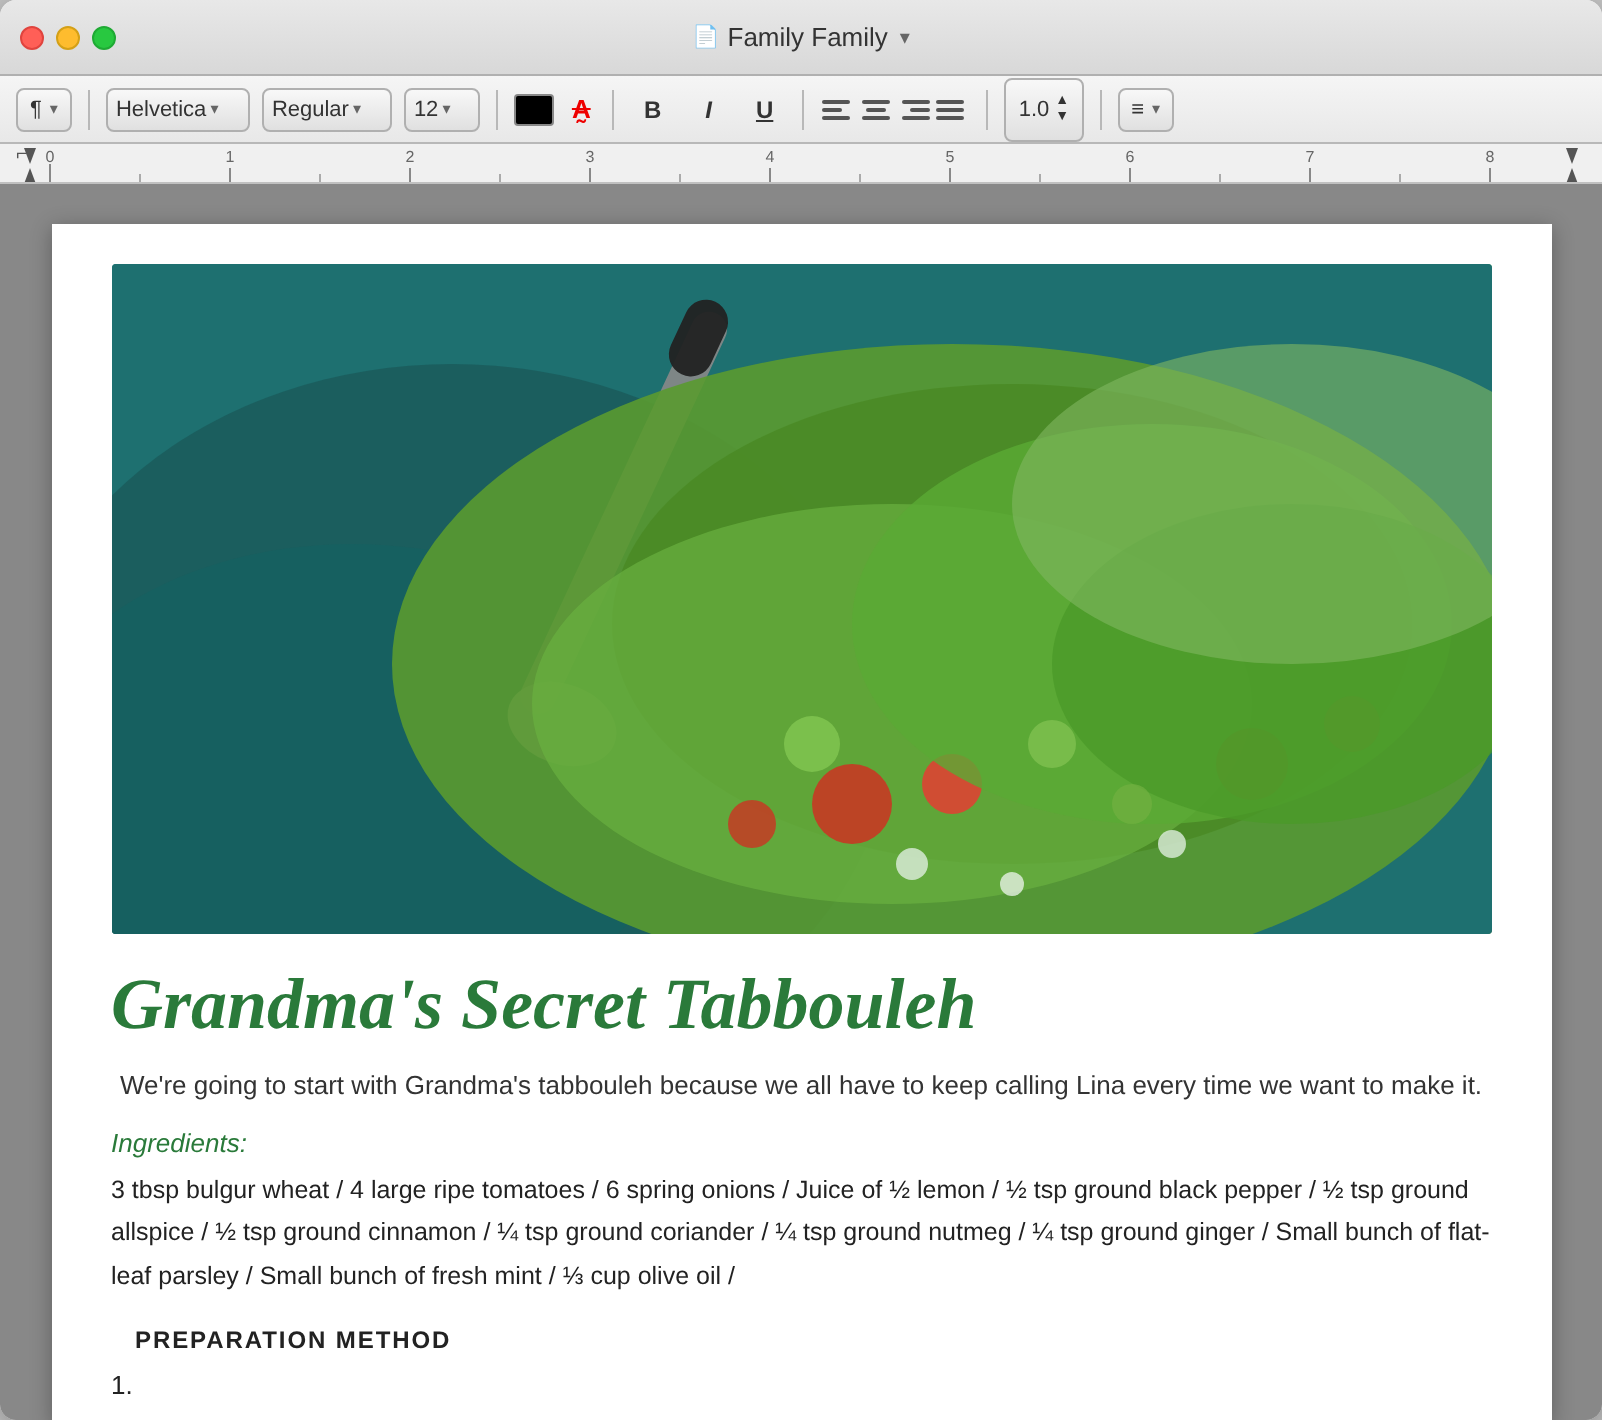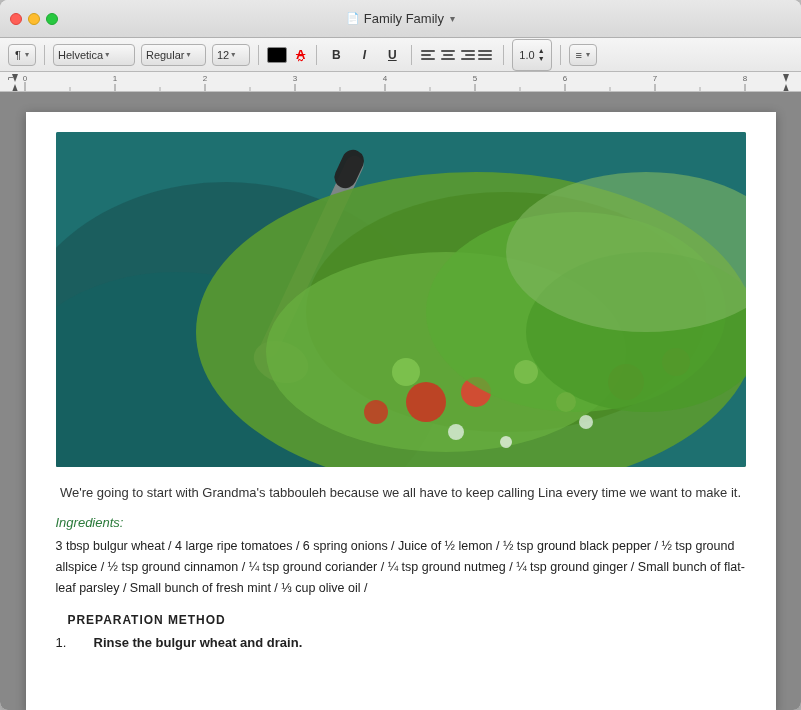--- a/index.html
+++ b/index.html
@@ -114,21 +114,21 @@
       border-radius: 4px;
       height: 22px;
       font-size: 11px;
       padding: 0 4px;
       cursor: pointer;
       color: #333;
       display: flex;
       align-items: center;
     }
 
-    .font-name { width: 82px; }
+    .font-name { width: 72px; }
     .font-style { width: 65px; text-align: center; }
     .font-size { width: 38px; }
 
     .chevron {
       font-size: 8px;
       color: #666;
       margin-left: 2px;
     }
 
     .color-box {
@@ -517,30 +517,30 @@
           <circle cx="380" cy="240" r="14" fill="#88cc55" opacity="0.7"></circle>
 
           <circle cx="430" cy="300" r="8" fill="#ddeedd" opacity="0.8"></circle>
           <circle cx="480" cy="310" r="6" fill="#eef5ee" opacity="0.75"></circle>
           <circle cx="560" cy="290" r="7" fill="#ddeedd" opacity="0.8"></circle>
 
           <ellipse cx="620" cy="120" rx="140" ry="80" fill="#80b860" opacity="0.6"></ellipse>
         </svg>
       </div>
 
+      <div class="recipe-title">Grandma's Secret Tabbouleh</div>
 
       <div class="recipe-intro">We're going to start with Grandma's tabbouleh because we all have to keep calling Lina every time we want to make it.</div>
 
       <div class="ingredients-label">Ingredients:</div>
 
       <div class="ingredients-text">3 tbsp bulgur wheat / 4 large ripe tomatoes / 6 spring onions / Juice of ½ lemon / ½ tsp ground black pepper / ½ tsp ground allspice / ½ tsp ground cinnamon / ¼ tsp ground coriander / ¼ tsp ground nutmeg / ¼ tsp ground ginger / Small bunch of flat-leaf parsley / Small bunch of fresh mint / ⅓ cup olive oil /</div>
 
       <div class="preparation-title">PREPARATION Method</div>
 
       <div style="display:flex; align-items:baseline; margin-top:4px;">
         <span style="font-size:13px; color:#222; margin-right:6px; min-width:16px;">1.</span>
-        <span class="prep-step">Rinse the bulgur wheat and drain.</span>
       </div>
 
     </div>
   </div>
 
 </div>
 
 </body></html>

